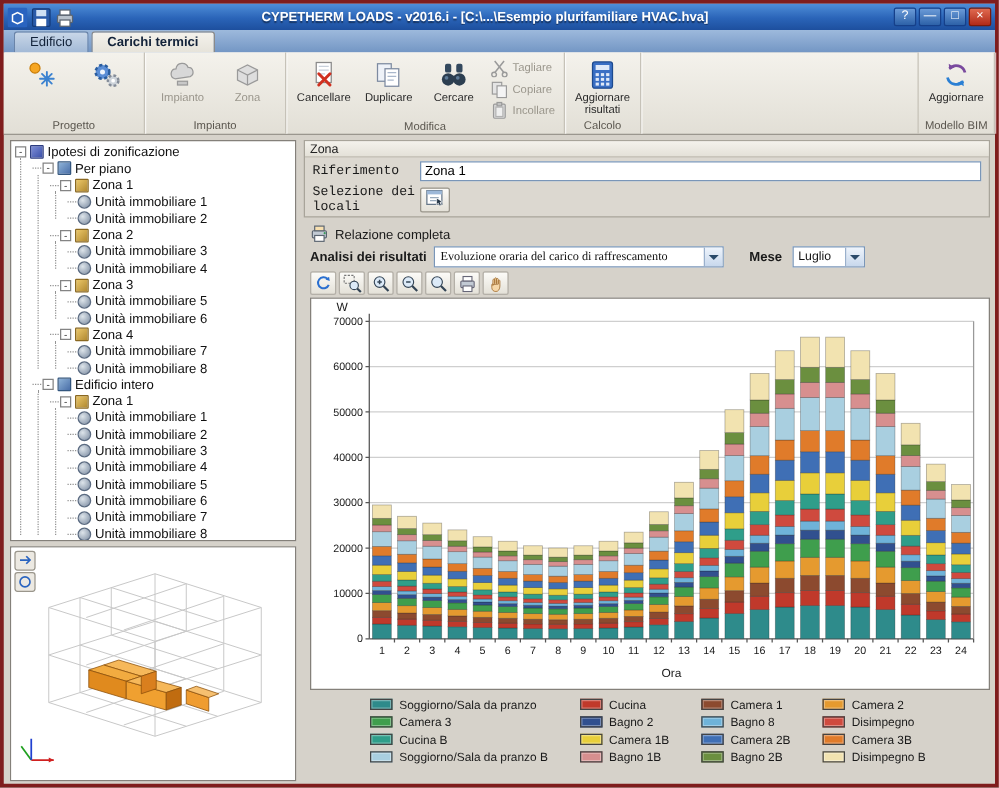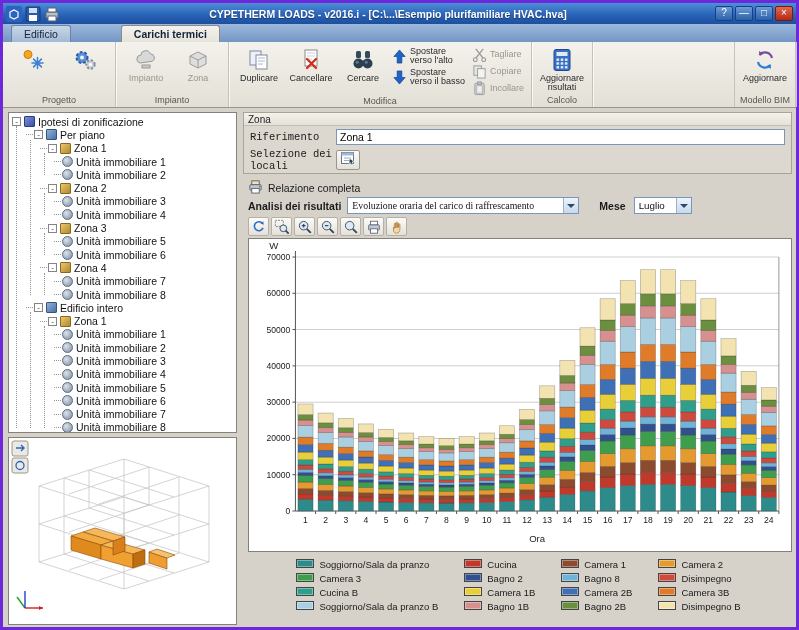--- a/index.html
+++ b/index.html
@@ -1,36 +1,36 @@
 <!DOCTYPE html>
 <html><head>
 <meta charset="utf-8">
 <style>
   * { box-sizing: border-box; margin: 0; padding: 0; }
   html,body { width:799px; height:630px; overflow:hidden; background:#8a8a8a;
               font-family:"Liberation Sans", sans-serif; }
   .window { position:absolute; left:0; top:0; width:799px; height:630px;
-            border:3px solid #6d28d9; background:#d6d2ca; }
+            border:3px solid #7f1d1d; background:#d6d2ca; }
 
   
   .titlebar { position:absolute; left:0; top:0; right:0; height:21px;
               background:linear-gradient(180deg,#4f8ed8 0%,#2a64b8 55%,#1d4f9e 100%);
               display:flex; align-items:center; padding:0 3px; }
   .tb-icon { width:16px; height:16px; margin-right:3px; flex:none; display:inline-block; }
   .tb-title { flex:1; text-align:center; color:#fff; font-size:10.5px; font-weight:bold;
               text-shadow:0 1px 1px rgba(0,0,0,.45); white-space:nowrap; overflow:hidden; }
   .tb-btn { width:18px; height:15px; margin-left:2px; flex:none; border-radius:2px;
             background:linear-gradient(#6b9bd8,#2d62a8); border:1px solid #16408a;
             color:#fff; font-size:10px; line-height:12px; text-align:center; cursor:default; }
   .tb-btn.close { background:linear-gradient(#e06a50,#b02a18); border-color:#7a1a0a; }
 
   
   .tabstrip { position:absolute; left:0; top:21px; right:0; height:18px;
               background:linear-gradient(#9db9dc,#7396c4); display:flex; align-items:flex-end;
-              padding-left:8px;gap:48px; }
+              padding-left:8px; }
   .tab { padding:2px 12px 2px; font-size:10.5px; color:#13233a; margin-right:2px;
          border:1px solid #6a84a8; border-bottom:none; border-radius:3px 3px 0 0;
          background:linear-gradient(#c9d7e8,#a2b9d6); }
   .tab.active { background:linear-gradient(#f4f2ec,#e6e3da); border-color:#8a8a8a; font-weight:bold; }
 
   
   .ribbon { position:absolute; left:0; top:39px; right:0; height:66px;
             background:linear-gradient(#f4f2ec,#e2dfd6); border-bottom:1px solid #9a968e;
             display:flex; align-items:stretch; }
   .rgroup { display:flex; flex-direction:column; border-right:1px solid #c6c2b8;
@@ -201,68 +201,50 @@
         </div>
       </div>
       <div class="rg-label">Impianto</div>
     </div>
 
     <div class="rgroup">
       <div class="rg-content">
         <div class="rbtn big">
           <span>
               <svg class="ric26" viewBox="0 0 26 26">
+                <rect x="7" y="3" width="12" height="16" fill="#fff" stroke="#8a8a8a"></rect>
+                <path d="M9 6h8M9 9h8M9 12h5" stroke="#c8d0da" fill="none"></path>
+                <path d="M9 12l9 9M18 12l-9 9" stroke="#d03020" stroke-width="2.4" stroke-linecap="round"></path>
+              </svg>
+            </span>
+          <span class="rlabel">Cancellare</span>
+        </div>
+        <div class="rbtn big">
+          <span>
+              <svg class="ric26" viewBox="0 0 26 26">
                 <rect x="4" y="4" width="11" height="14" fill="#eef2f8" stroke="#7d8aa0"></rect>
                 <rect x="10" y="8" width="11" height="14" fill="#fff" stroke="#7d8aa0"></rect>
                 <path d="M12 11h7M12 14h7M12 17h5" stroke="#aab8cc" fill="none"></path>
               </svg>
             </span>
           <span class="rlabel">Duplicare</span>
-        </div>
-        <div class="rbtn big">
-          <span>
-              <svg class="ric26" viewBox="0 0 26 26">
-                <rect x="7" y="3" width="12" height="16" fill="#fff" stroke="#8a8a8a"></rect>
-                <path d="M9 6h8M9 9h8M9 12h5" stroke="#c8d0da" fill="none"></path>
-                <path d="M9 12l9 9M18 12l-9 9" stroke="#d03020" stroke-width="2.4" stroke-linecap="round"></path>
-              </svg>
-            </span>
-          <span class="rlabel">Cancellare</span>
         </div>
         <div class="rbtn big">
           <span>
               <svg class="ric26" viewBox="0 0 26 26">
                 <rect x="6" y="4" width="5" height="7" rx="1.5" fill="#34495e"></rect>
                 <rect x="15" y="4" width="5" height="7" rx="1.5" fill="#34495e"></rect>
                 <circle cx="8.5" cy="16.5" r="5" fill="#2c3e50"></circle>
                 <circle cx="17.5" cy="16.5" r="5" fill="#2c3e50"></circle>
                 <rect x="11" y="13.5" width="4" height="4" fill="#2c3e50"></rect>
                 <circle cx="7.2" cy="15.2" r="1.5" fill="#5d7a97"></circle>
                 <circle cx="16.2" cy="15.2" r="1.5" fill="#5d7a97"></circle>
               </svg>
             </span>
           <span class="rlabel">Cercare</span>
-        </div>
-        <div class="rcol">
-          <div class="rbtn-row">
-            <span>
-                <svg class="ric16" viewBox="0 0 16 16">
-                  <path d="M8 1l6 7h-3.5v7h-5V8H2z" fill="#1e63c8" stroke="#0f3f8a" stroke-width="0.7"></path>
-                </svg>
-              </span>
-            <span class="rlabel-l" style="width:56px">Spostare verso l'alto</span>
-          </div>
-          <div class="rbtn-row">
-            <span>
-                <svg class="ric16" viewBox="0 0 16 16">
-                  <path d="M8 15l-6-7h3.5V1h5v7H14z" fill="#1e63c8" stroke="#0f3f8a" stroke-width="0.7"></path>
-                </svg>
-              </span>
-            <span class="rlabel-l" style="width:56px">Spostare verso il basso</span>
-          </div>
         </div>
         <div class="rcol disabled">
           <div class="rbtn-row">
             <span>
                 <svg class="ric16" viewBox="0 0 16 16">
                   <path d="M4 2l8 10M12 2L4 12" stroke="#9a9a9a" stroke-width="1.3" fill="none"></path>
                   <circle cx="3.5" cy="13.5" r="2" fill="none" stroke="#9a9a9a" stroke-width="1.2"></circle>
                   <circle cx="12.5" cy="13.5" r="2" fill="none" stroke="#9a9a9a" stroke-width="1.2"></circle>
                 </svg>
               </span>

